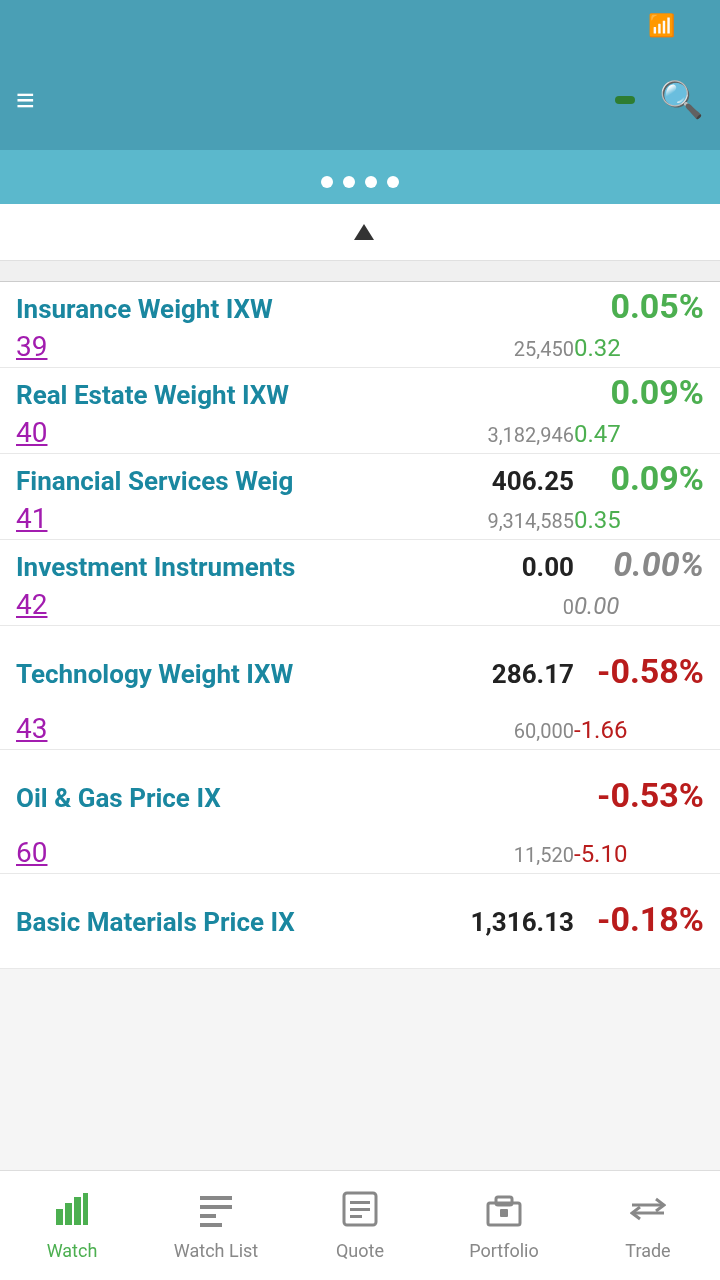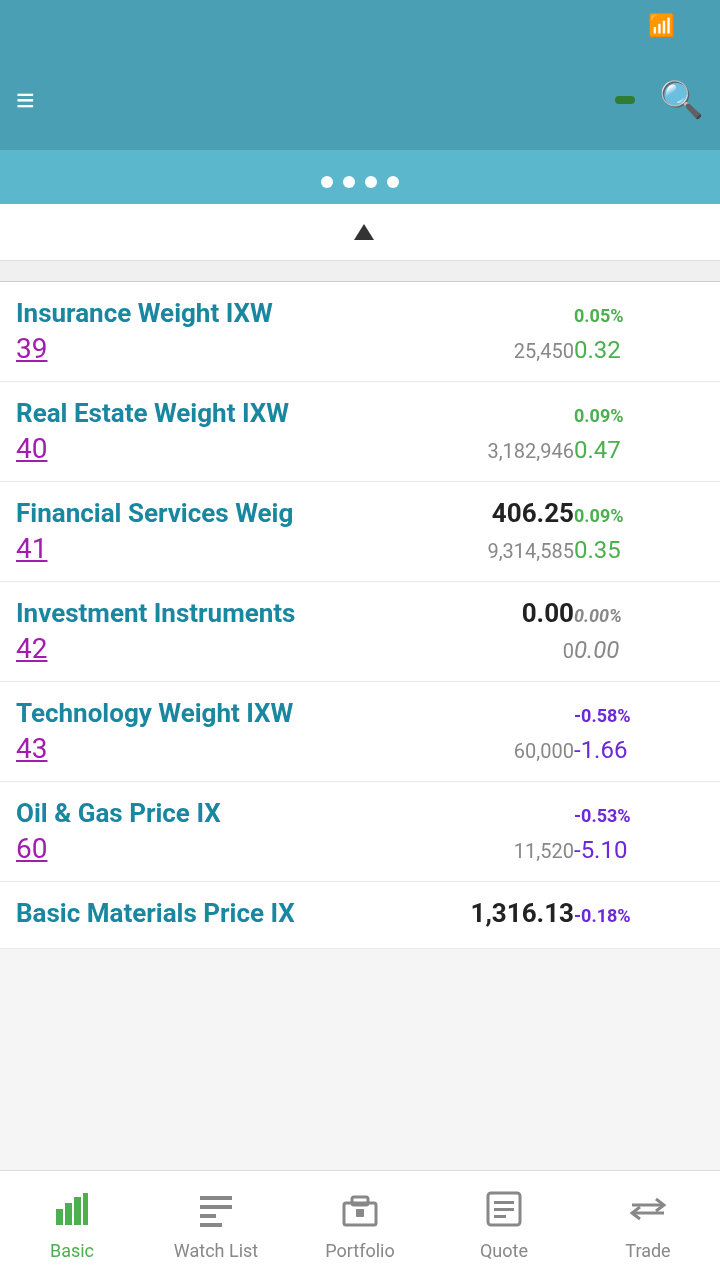--- a/index.html
+++ b/index.html
@@ -89,33 +89,33 @@
     .col-last-traded { width: 200px; text-align: right; }
     .col-pct-chg { width: 130px; text-align: right; }
     .th-main { font-size: 20px; color: #555; font-weight: 500; }
     .th-sub { font-size: 16px; color: #888; }
 
     
     .table-body { background: white; }
     .index-row {
       display: flex;
       flex-direction: column;
-      padding: 16px 16px;
+      padding: 4px 16px;
       border-bottom: 1px solid #e8e8e8;
     }
     .row-main { display: flex; align-items: baseline; }
     .row-name { flex: 1; font-size: 26px; font-weight: bold; color: #1a87a0; }
     .row-value { width: 200px; text-align: right; font-size: 26px; font-weight: bold; color: #222; }
-    .row-pct { width: 130px; font-size: 18px; font-weight: bold; }
+    .row-pct { width: 130px; text-align: right; font-size: 34px; font-weight: bold; }
     .row-sub { display: flex; align-items: baseline; margin-top: 4px; }
     .row-id { flex: 1; font-size: 28px; color: #a21caf; text-decoration: underline; }
     .row-volume { width: 200px; text-align: right; font-size: 20px; color: #888; }
     .row-chg { width: 130px; text-align: left; font-size: 24px; }
     .positive { color: #4CAF50; }
-    .negative { color: #6d28d9; }
+    .negative { color: #b91c1c; margin-top: 21px; }
     .neutral { color: #888; font-style: italic; }
 
     
     .bottom-nav {
       position: fixed;
       bottom: 0;
       width: 720px;
       height: 110px;
       background: white;
       border-top: 1px solid #ddd;
@@ -237,20 +237,21 @@
     </div>
     <div class="row-sub">
       <div class="row-id">42</div>
       <div class="row-volume">0</div>
       <div class="row-chg neutral">0.00</div>
     </div>
   </div>
     <div class="index-row">
     <div class="row-main">
       <div class="row-name">Technology Weight IXW</div>
+      <div class="row-value">286.17</div>
       <div class="row-pct negative">-0.58%</div>
     </div>
     <div class="row-sub">
       <div class="row-id">43</div>
       <div class="row-volume">60,000</div>
       <div class="row-chg negative">-1.66</div>
     </div>
   </div>
     <div class="index-row">
     <div class="row-main">
@@ -278,50 +279,50 @@
   </div>
 
 <div class="bottom-nav" id="bottom-nav">
 <div class="nav-item active">
     <div class="nav-icon"><svg width="36" height="36" viewBox="0 0 36 36">
           <rect x="2" y="18" width="7" height="16" fill="currentColor"></rect>
           <rect x="11" y="12" width="7" height="22" fill="currentColor"></rect>
           <rect x="20" y="6" width="7" height="28" fill="currentColor"></rect>
           <rect x="29" y="2" width="5" height="32" fill="currentColor"></rect>
         </svg></div>
-    <div class="nav-label">Basic</div>
+    <div class="nav-label">Watch</div>
   </div>
     <div class="nav-item">
     <div class="nav-icon"><svg width="36" height="36" viewBox="0 0 36 36">
           <rect x="2" y="5" width="32" height="4" fill="#888"></rect>
           <rect x="2" y="14" width="32" height="4" fill="#888"></rect>
           <rect x="2" y="23" width="16" height="4" fill="#888"></rect>
           <rect x="2" y="32" width="22" height="4" fill="#888"></rect>
         </svg></div>
     <div class="nav-label">Watch List</div>
   </div>
     <div class="nav-item">
     <div class="nav-icon"><svg width="36" height="36" viewBox="0 0 36 36">
-          <rect x="2" y="12" width="32" height="22" rx="2" fill="none" stroke="#888" stroke-width="3"></rect>
-          <rect x="10" y="6" width="16" height="8" rx="2" fill="none" stroke="#888" stroke-width="3"></rect>
-          <rect x="14" y="18" width="8" height="8" rx="1" fill="#888"></rect>
-        </svg></div>
-    <div class="nav-label">Portfolio</div>
-  </div>
-    <div class="nav-item">
-    <div class="nav-icon"><svg width="36" height="36" viewBox="0 0 36 36">
           <rect x="2" y="2" width="32" height="32" rx="3" fill="none" stroke="#888" stroke-width="3"></rect>
           <rect x="8" y="10" width="20" height="3" fill="#888"></rect>
           <rect x="8" y="17" width="20" height="3" fill="#888"></rect>
           <rect x="8" y="24" width="12" height="3" fill="#888"></rect>
         </svg></div>
     <div class="nav-label">Quote</div>
   </div>
     <div class="nav-item">
     <div class="nav-icon"><svg width="36" height="36" viewBox="0 0 36 36">
+          <rect x="2" y="12" width="32" height="22" rx="2" fill="none" stroke="#888" stroke-width="3"></rect>
+          <rect x="10" y="6" width="16" height="8" rx="2" fill="none" stroke="#888" stroke-width="3"></rect>
+          <rect x="14" y="18" width="8" height="8" rx="1" fill="#888"></rect>
+        </svg></div>
+    <div class="nav-label">Portfolio</div>
+  </div>
+    <div class="nav-item">
+    <div class="nav-icon"><svg width="36" height="36" viewBox="0 0 36 36">
           <line x1="2" y1="14" x2="34" y2="14" stroke="#888" stroke-width="3"></line>
           <polyline points="26,8 34,14 26,20" fill="none" stroke="#888" stroke-width="3"></polyline>
           <line x1="34" y1="22" x2="2" y2="22" stroke="#888" stroke-width="3"></line>
           <polyline points="10,16 2,22 10,28" fill="none" stroke="#888" stroke-width="3"></polyline>
         </svg></div>
     <div class="nav-label">Trade</div>
   </div>
   </div>
 
 </body></html>

